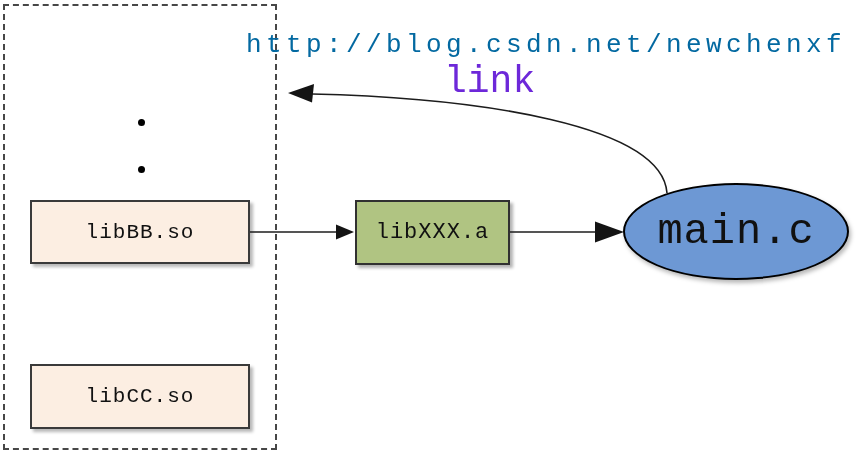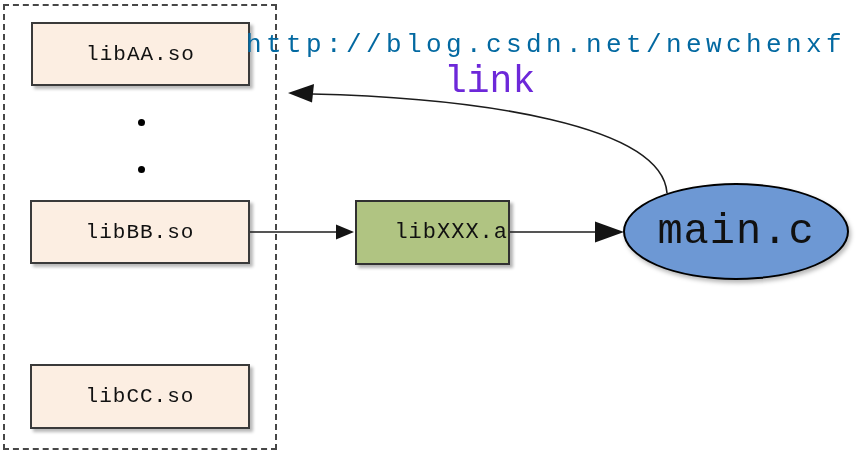--- a/index.html
+++ b/index.html
@@ -62,21 +62,21 @@
     left: 355px;
     top: 200px;
     width: 155px;
     height: 65px;
     background: #b0c482;
     border: 2px solid #313131;
     box-sizing: border-box;
     box-shadow: 3px 3px 3px rgba(0,0,0,0.30);
     display: flex;
     align-items: center;
-    justify-content: flex-end;
+    justify-content: center;
     font-size: 22px;
     letter-spacing: 1px;
     z-index: 2;
   }
   
   .main-ellipse {
     position: absolute;
     left: 623px;
     top: 183px;
     width: 226px;
@@ -138,23 +138,20 @@
 </style>
 </head>
 <body>
 
 <div class="canvas">
 
   <div class="watermark">http://blog.csdn.net/newchenxf</div>
 
   <div class="group-box"></div>
 
-  <div class="lib-box libaa">
-    <span>libAA.so</span>
-  </div>
 
   <div class="dot d1"></div>
   <div class="dot d2"></div>
 
   <div class="lib-box libcc">
     <span>libCC.so</span>
   </div>
 
   <div class="lib-box libbb">
     <span>libBB.so</span>

